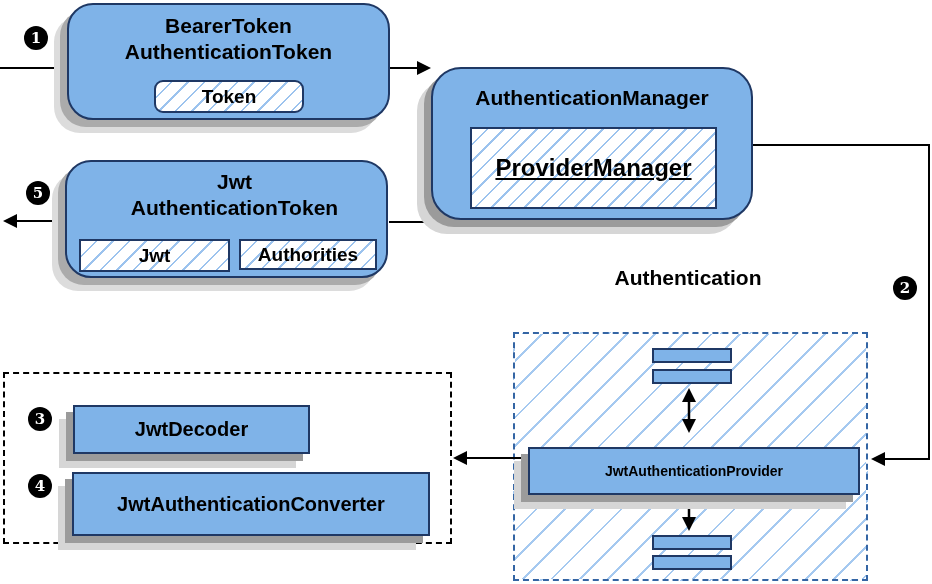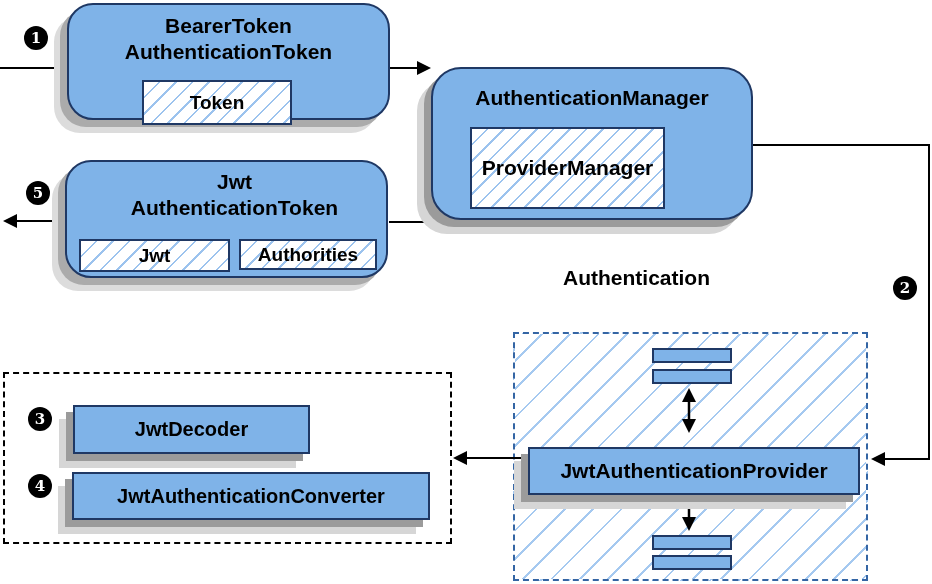--- a/index.html
+++ b/index.html
@@ -52,21 +52,21 @@
   
   .badge{
     position:absolute;width:24px;height:24px;border-radius:50%;
     background:#000;color:#fff;
     display:flex;align-items:center;justify-content:center;
     font-family:"DejaVu Serif",serif;font-weight:bold;font-size:15px;
     line-height:1;
   }
   
   .free-label{
-    position:absolute;font-weight:bold;
+    position:absolute;text-align:center;font-weight:bold;
     font-size:21px;line-height:24px;
   }
   svg.connectors{position:absolute;left:0;top:0;}
 </style>
 </head>
 <body>
 
 <div id="stage">
 
   <div class="group-blue hatch-lg" style="left:513px;top:332px;width:355px;height:249px;"></div>
@@ -94,51 +94,51 @@
       <polygon points="689,488 682,502 696,502"></polygon>
       <polygon points="689,531 682,517 696,517"></polygon>
     </g>
   </svg>
 
   <div class="node rounded" style="left:67px;top:3px;width:323px;height:117px;padding-top:8px;">
     <div class="node-title">
       <span>BearerToken</span><br>
       <span>AuthenticationToken</span>
     </div>
-    <div class="chip hatch" style="left:73px;top:75px;width:150px;height:45px;">Token</div>
+    <div class="chip hatch" style="left:85px;top:75px;width:150px;height:33px;border-radius:9px;">Token</div>
   </div>
 
   <div class="node rect-node" style="left:431px;top:67px;width:322px;height:153px;padding-top:16px;border-radius:30px;">
     <div class="node-title">AuthenticationManager</div>
-    <div class="chip hatch" style="left:37px;top:58px;width:195px;height:82px;font-size:21px;">ProviderManager</div>
+    <div class="chip hatch" style="left:37px;top:58px;width:247px;height:82px;font-size:24px;text-decoration:underline;">ProviderManager</div>
   </div>
 
   <div class="node rounded" style="left:65px;top:160px;width:323px;height:118px;padding-top:7px;padding-left:16px;">
     <div class="node-title">
       <span>Jwt</span><br>
       <span>AuthenticationToken</span>
     </div>
     <div class="chip hatch" style="left:12px;top:77px;width:151px;height:33px;">Jwt</div>
     <div class="chip hatch" style="left:172px;top:77px;width:138px;height:31px;">Authorities</div>
   </div>
 
   <div class="free-label" style="left:563px;top:266px;width:250px;">
     <span>Authentication</span><br>
   </div>
 
   <div class="mini-rect" style="left:652px;top:348px;"></div>
   <div class="mini-rect" style="left:652px;top:369px;"></div>
   <div class="mini-rect" style="left:652px;top:535px;"></div>
   <div class="mini-rect" style="left:652px;top:555px;"></div>
 
-  <div class="node rect-node single-title" style="left:528px;top:435px;width:332px;height:48px;font-size:21px;">JwtAuthenticationProvider</div>
+  <div class="node rect-node single-title" style="left:528px;top:435px;width:332px;height:48px;font-size:14px;">JwtAuthenticationProvider</div>
 
   <div class="node rect-node single-title" style="left:73px;top:393px;width:237px;height:49px;">JwtDecoder</div>
 
-  <div class="node rect-node single-title" style="left:72px;top:460px;width:358px;height:48px;">JwtAuthenticationConverter</div>
+  <div class="node rect-node single-title" style="left:72px;top:460px;width:358px;height:64px;">JwtAuthenticationConverter</div>
 
   <div class="badge" style="left:24px;top:26px;">1</div>
   <div class="badge" style="left:893px;top:276px;">2</div>
   <div class="badge" style="left:28px;top:407px;">3</div>
   <div class="badge" style="left:28px;top:474px;">4</div>
   <div class="badge" style="left:26px;top:181px;">5</div>
 
 </div>
 
 </body></html>

